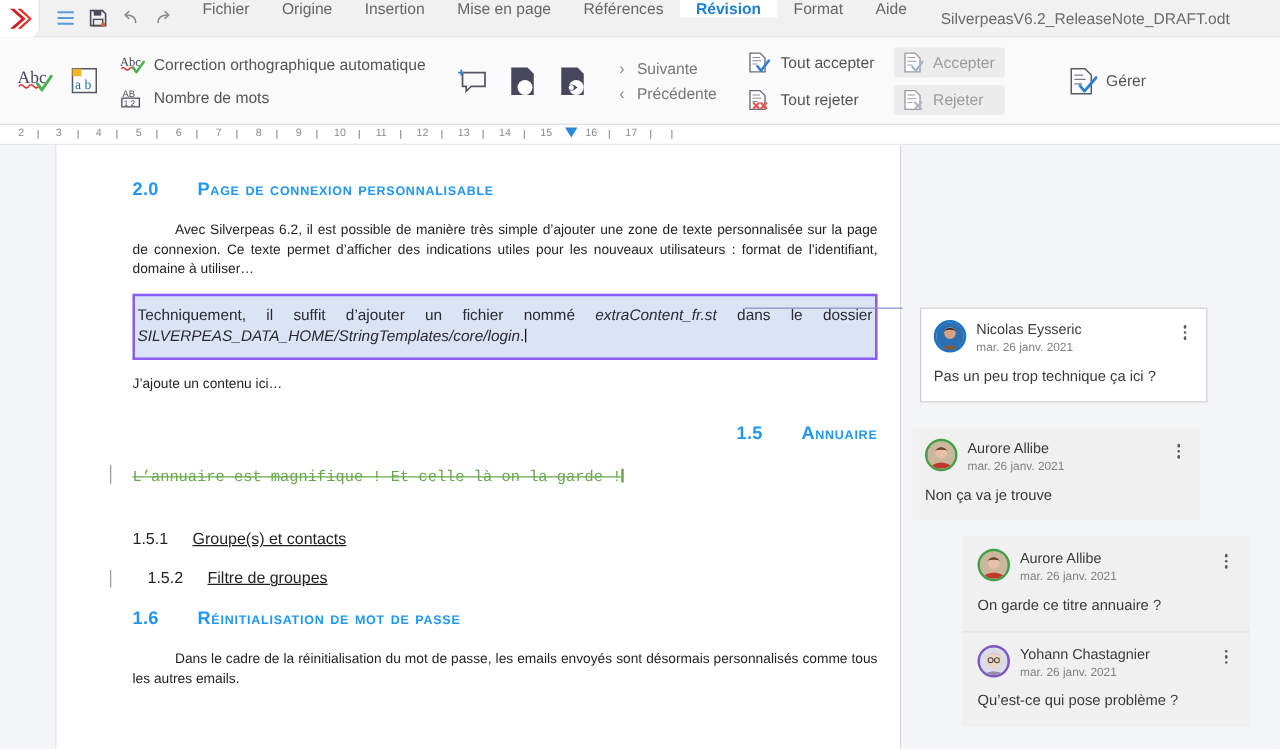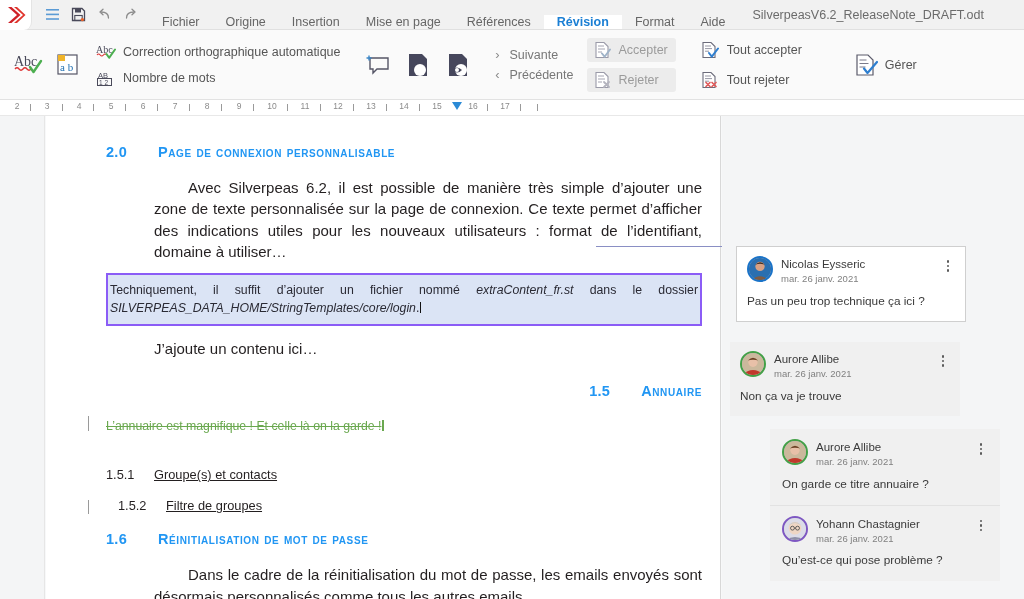--- a/index.html
+++ b/index.html
@@ -19,21 +19,21 @@
   }
   .logo-tab {
     width: 32px; height: 30px; background: #ffffff;
     border-right: 1px solid #e4e4e4;
     display: flex; align-items: center; justify-content: center;
     border-bottom-right-radius: 8px;
   }
   .logo-chev { display:block; }
   .mb-icons { display: flex; align-items: center; gap: 9px; padding: 0 10px 0 12px; }
   .mb-icon { width: 17px; height: 17px; display:flex; align-items:center; justify-content:center; cursor: default; }
-  .menu-items { display: flex; align-items: flex-end; }
+  .menu-items { display: flex; align-items: flex-start; }
   .menu-item {
     padding: 0 13px; display: flex; align-items: center;
     font-size: 12.5px; color: #666666; white-space: nowrap; cursor: default;
   }
   .menu-item.active {
     background: #ffffff; color: #1b7fd4; font-weight: bold;
   }
   .doc-title {
     display: flex; align-items: center; padding-left: 14px;
     font-size: 12.5px; color: #6b6b6b; white-space: nowrap;
@@ -99,22 +99,22 @@
   h2.h-sec {
     font-size: 14.5px; color: #2196f3; font-weight: bold;
     letter-spacing: 0.3px; margin-bottom: 17px;
     display: flex; align-items: baseline;
   }
   h2.h-sec .num { width: 52px; flex: none; }
   h2.h-sec .ttl { font-variant: small-caps; text-transform: lowercase; letter-spacing: .6px; }
   h2.h-sec .ttl::first-letter { text-transform: uppercase; }
 
   p.body {
-    font-size: 15px; color: #231f20; line-height: 1.42;
-    text-align: justify; margin-bottom: 11px; margin-left: 48px;
+    font-size: 11px; color: #231f20; line-height: 1.42;
+    text-align: justify; margin-bottom: 11px;
   }
   p.body.indent { text-indent: 34px; }
 
   .anchored {
     position: relative; font-size: 12.3px; line-height: 1.42;
     color: #2a2a34; background: #dbe4f5; border: 2px solid #8b5cf6;
     text-align: justify; padding: 7px 2px; margin-bottom: 12px;
   }
   .anchored i { font-style: italic; }
   .caret { display:inline-block; width:1px; height:11px; background:#111; vertical-align:-1px; margin-left:1px; }
@@ -300,64 +300,64 @@
       <div class="nav-row">
         <span class="chevron">›</span>
         <span class="lbl">Suivante</span>
       </div>
       <div class="nav-row">
         <span class="chevron">‹</span>
         <span class="lbl">Précédente</span>
       </div>
     </div>
 
+    <div class="tb-stack" style="padding-left:22px;">
+      <div class="plainbtn">
+        <span class="tb-icon">
+          <svg width="18" height="18" viewBox="0 0 18 18">
+            <path d="M2 1.5 h8 l4 4 v11 h-12 z" fill="#ffffff" stroke="#6b6b7a" stroke-width="1.1"></path>
+            <path d="M4 5 h6 M4 7.6 h7 M4 10.2 h4" stroke="#8a8a99" stroke-width="0.9"></path>
+            <path d="M8 12 l2.8 3.6 L17 7.5" fill="none" stroke="#2f7fd0" stroke-width="2" stroke-linecap="round" stroke-linejoin="round"></path>
+          </svg>
+        </span>
+        <span class="lbl">Tout accepter</span>
+      </div>
+      <div class="plainbtn">
+        <span class="tb-icon">
+          <svg width="18" height="18" viewBox="0 0 18 18">
+            <path d="M2 1.5 h8 l4 4 v11 h-12 z" fill="#ffffff" stroke="#6b6b7a" stroke-width="1.1"></path>
+            <path d="M4 5 h6 M4 7.6 h7 M4 10.2 h4" stroke="#8a8a99" stroke-width="0.9"></path>
+            <path d="M5 11.5 l4 4 M9 11.5 l-4 4" stroke="#e05a5a" stroke-width="1.7" stroke-linecap="round"></path>
+            <path d="M11 11.5 l4 4 M15 11.5 l-4 4" stroke="#e05a5a" stroke-width="1.7" stroke-linecap="round"></path>
+          </svg>
+        </span>
+        <span class="lbl">Tout rejeter</span>
+      </div>
+    </div>
+
     <div class="tb-stack" style="padding-left:14px;">
       <div class="pillbtn">
         <span class="tb-icon">
           <svg width="17" height="18" viewBox="0 0 17 18">
             <path d="M2 1.5 h8 l4 4 v11 h-12 z" fill="#ffffff" stroke="#9a9aa8" stroke-width="1.1"></path>
             <path d="M4 5 h6 M4 8 h7 M4 11 h4" stroke="#9a9aa8" stroke-width="0.9"></path>
             <path d="M8 12.5 l2.6 3.2 L16 8.5" fill="none" stroke="#9fb3c8" stroke-width="1.9" stroke-linecap="round" stroke-linejoin="round"></path>
           </svg>
         </span>
         <span class="lbl">Accepter</span>
       </div>
       <div class="pillbtn">
         <span class="tb-icon">
           <svg width="17" height="18" viewBox="0 0 17 18">
             <path d="M2 1.5 h8 l4 4 v11 h-12 z" fill="#ffffff" stroke="#9a9aa8" stroke-width="1.1"></path>
             <path d="M4 5 h6 M4 8 h7 M4 11 h4" stroke="#9a9aa8" stroke-width="0.9"></path>
             <path d="M10 11 l5 5 M15 11 l-5 5" stroke="#b4b4be" stroke-width="1.8" stroke-linecap="round"></path>
           </svg>
         </span>
         <span class="lbl">Rejeter</span>
-      </div>
-    </div>
-
-    <div class="tb-stack" style="padding-left:22px;">
-      <div class="plainbtn">
-        <span class="tb-icon">
-          <svg width="18" height="18" viewBox="0 0 18 18">
-            <path d="M2 1.5 h8 l4 4 v11 h-12 z" fill="#ffffff" stroke="#6b6b7a" stroke-width="1.1"></path>
-            <path d="M4 5 h6 M4 7.6 h7 M4 10.2 h4" stroke="#8a8a99" stroke-width="0.9"></path>
-            <path d="M8 12 l2.8 3.6 L17 7.5" fill="none" stroke="#2f7fd0" stroke-width="2" stroke-linecap="round" stroke-linejoin="round"></path>
-          </svg>
-        </span>
-        <span class="lbl">Tout accepter</span>
-      </div>
-      <div class="plainbtn">
-        <span class="tb-icon">
-          <svg width="18" height="18" viewBox="0 0 18 18">
-            <path d="M2 1.5 h8 l4 4 v11 h-12 z" fill="#ffffff" stroke="#6b6b7a" stroke-width="1.1"></path>
-            <path d="M4 5 h6 M4 7.6 h7 M4 10.2 h4" stroke="#8a8a99" stroke-width="0.9"></path>
-            <path d="M5 11.5 l4 4 M9 11.5 l-4 4" stroke="#e05a5a" stroke-width="1.7" stroke-linecap="round"></path>
-            <path d="M11 11.5 l4 4 M15 11.5 l-4 4" stroke="#e05a5a" stroke-width="1.7" stroke-linecap="round"></path>
-          </svg>
-        </span>
-        <span class="lbl">Tout rejeter</span>
       </div>
     </div>
 
     <div class="tb-group" style="padding-left:48px;">
       <div class="plainbtn">
         <span class="tb-icon" style="width:24px;height:24px;">
           <svg width="24" height="24" viewBox="0 0 24 24">
             <path d="M3 2 h11 l5 5 v15 h-16 z" fill="#ffffff" stroke="#5a5a6a" stroke-width="1.2"></path>
             <path d="M5.5 7 h7 M5.5 10.5 h9 M5.5 14 h6" stroke="#7a7a8a" stroke-width="1"></path>
             <path d="M10 15.5 l3.5 4.5 L23 9" fill="none" stroke="#2f7fd0" stroke-width="2.2" stroke-linecap="round" stroke-linejoin="round"></path>
@@ -424,21 +424,21 @@
           <span>Techniquement, il suffit d’ajouter un fichier nommé </span><i>extraContent_fr.st</i><span> dans le dossier </span><i>SILVERPEAS_DATA_HOME/StringTemplates/core/login</i><span>.</span><span class="caret"></span>
         </div>
 
         <p class="body">J’ajoute un contenu ici…</p>
 
         <h2 class="h-sec" style="margin-top:24px;justify-content:flex-end;">
           <span class="num">1.5</span>
           <span class="ttl">Annuaire</span>
         </h2>
 
-        <div style="position:relative;margin-bottom:12px;">
+        <div style="position:relative;margin-bottom:12px;font-family:Liberation Mono, monospace;">
           <span class="chg-bar" style="left:-18px;top:0;height:15px;"></span>
           <span class="deleted">L’annuaire est magnifique ! Et celle là on la garde !</span><span class="del-caret"></span>
         </div>
 
         <h3 class="h-sub" style="margin-top:20px;">
           <span class="num">1.5.1</span>
           <span class="ttl">Groupe(s) et contacts</span>
         </h3>
 
         <div style="position:relative;">

